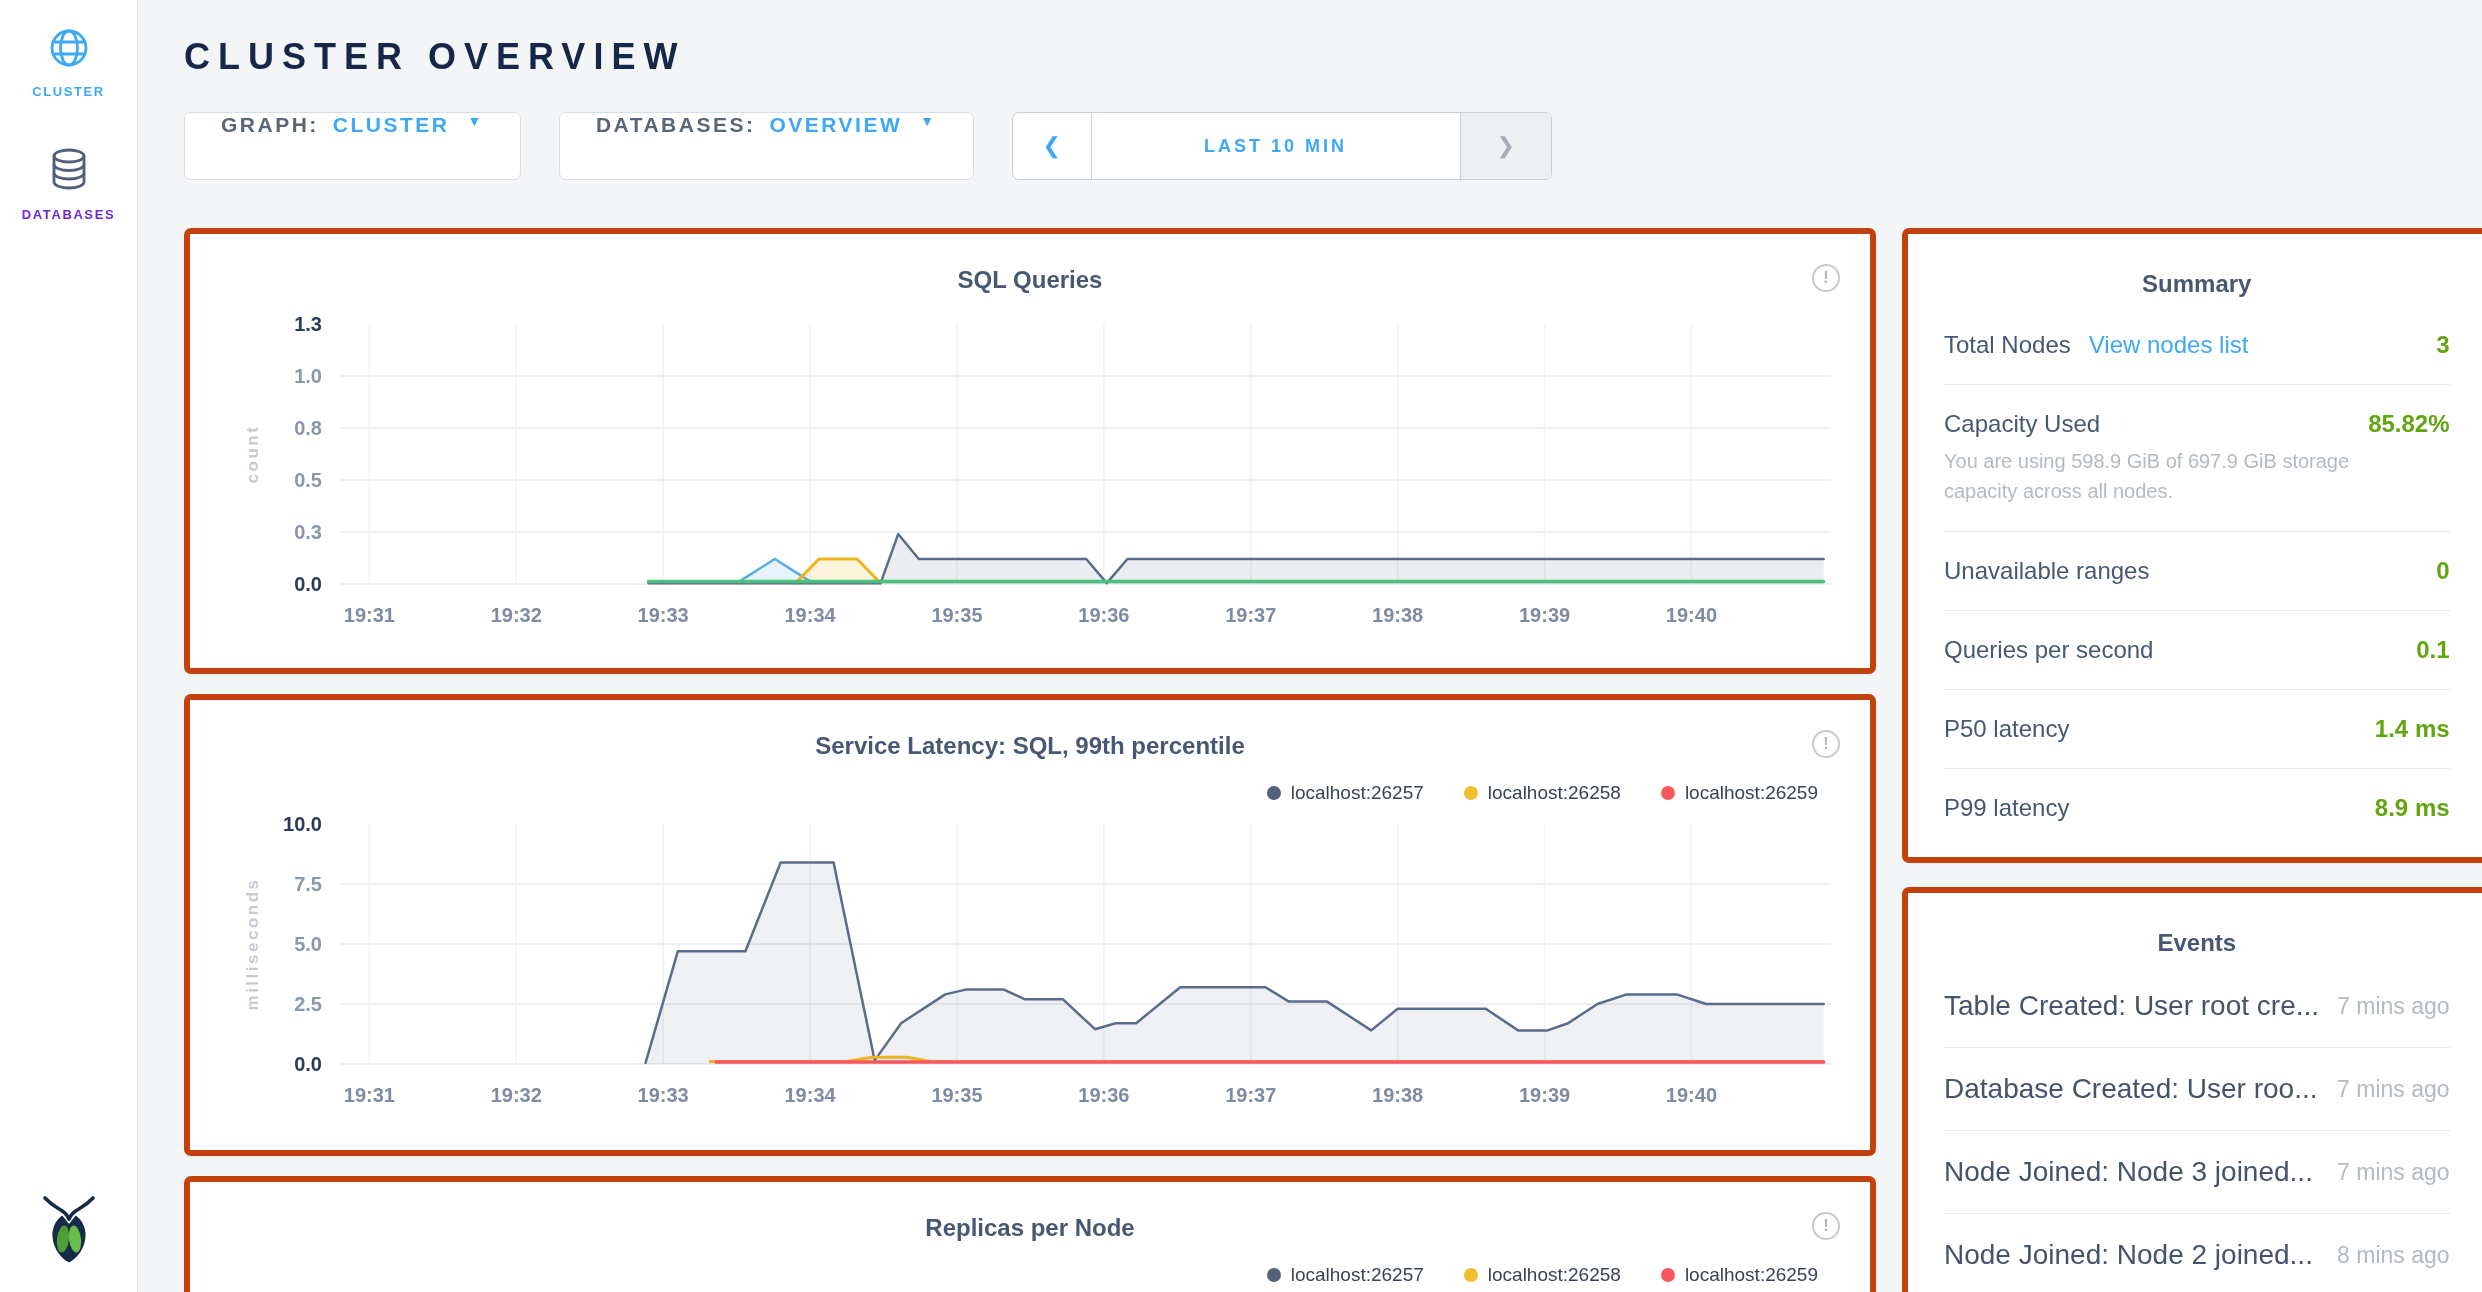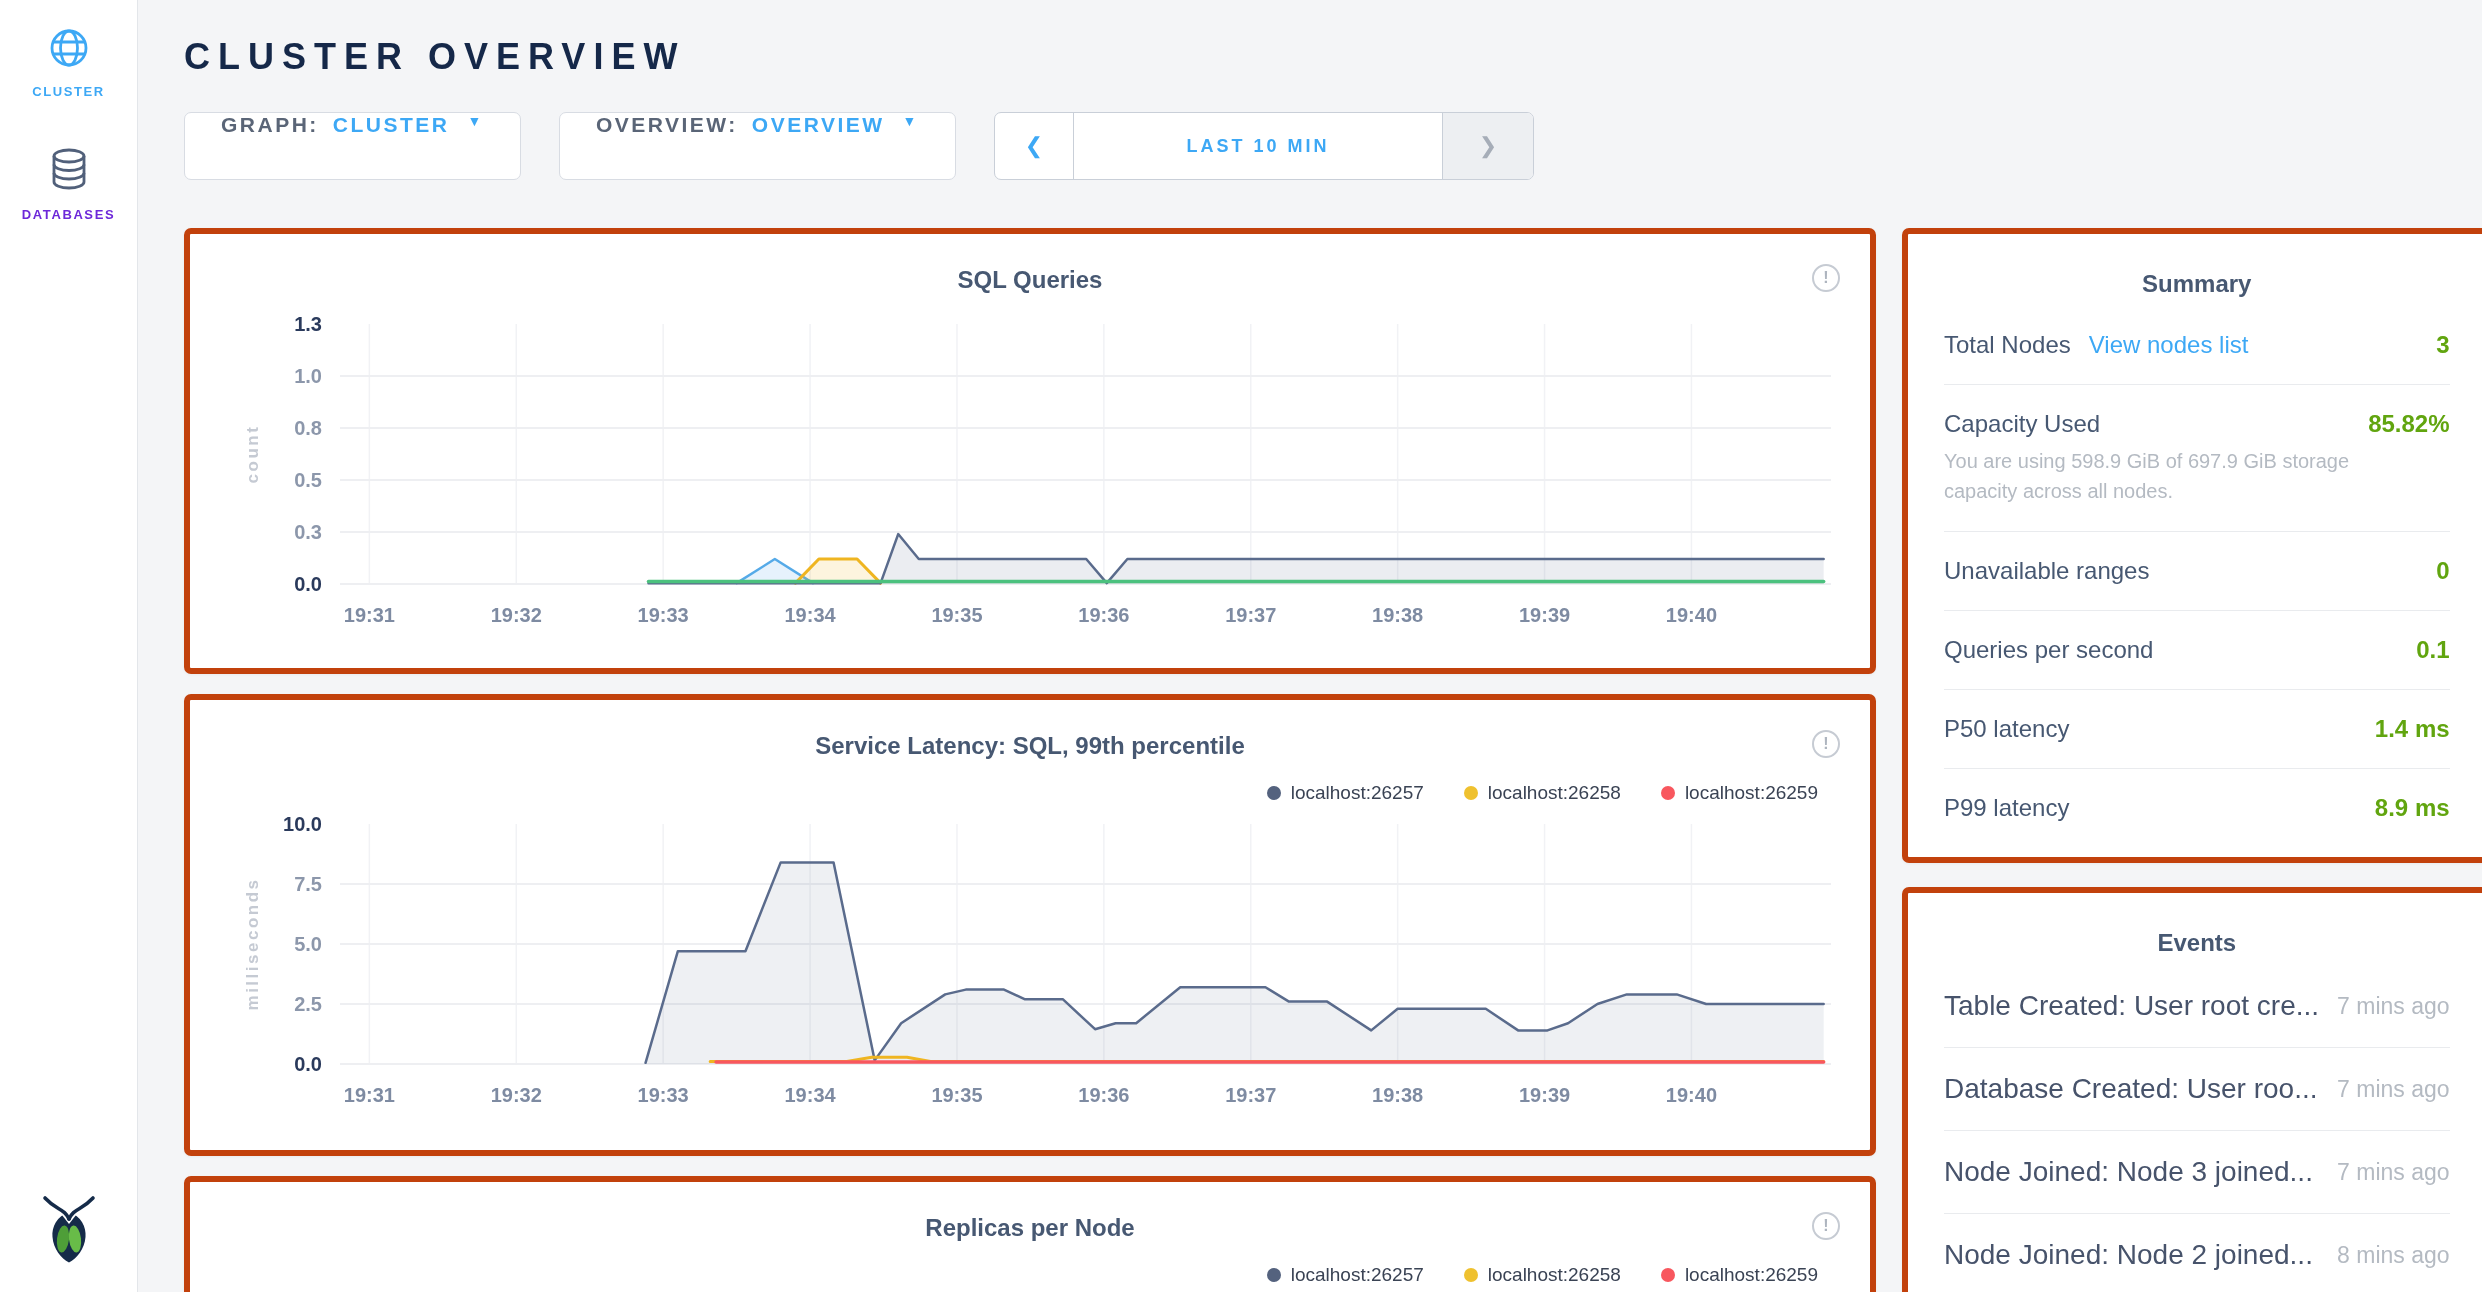--- a/index.html
+++ b/index.html
@@ -112,21 +112,21 @@
 <div class="main">
   <h1 class="page-title">CLUSTER OVERVIEW</h1>
 
   <div class="controls">
     <div class="ctrl-box">
       <span>GRAPH:</span>
       <span class="val">CLUSTER</span>
       <span class="caret">▼</span>
     </div>
     <div class="ctrl-box">
-      <span>OVERVIEW:</span>
+      <span>DATABASES:</span>
       <span class="val">OVERVIEW</span>
       <span class="caret">▼</span>
     </div>
     <div class="time-box">
       <div class="time-prev">
         <span>❮</span>
       </div>
       <div class="time-label">LAST 10 MIN</div>
       <div class="time-next">
         <span>❯</span>

